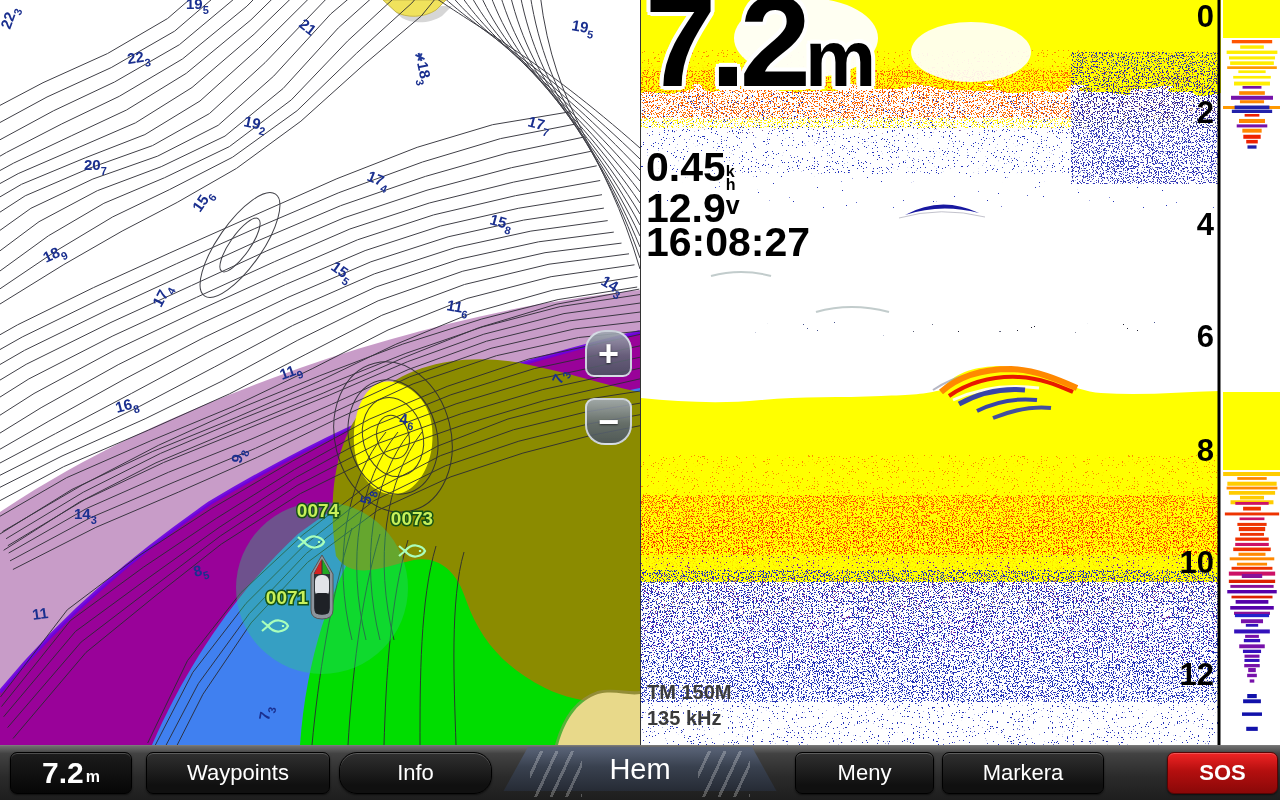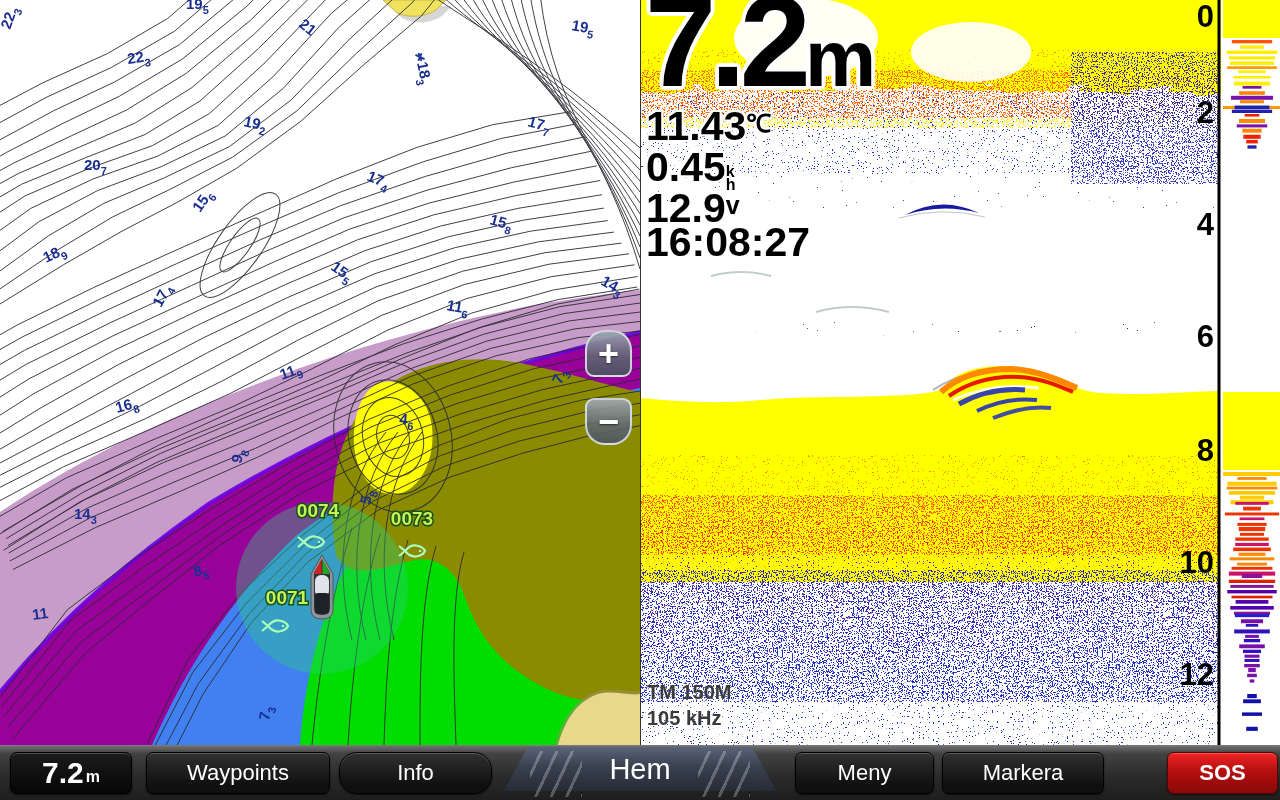--- a/index.html
+++ b/index.html
@@ -356,33 +356,32 @@
           <rect x="608.7113852148581" y="679.413380399812" width="4.577229570283948" height="3.1929786670953035" fill="#7711aa"></rect>
           <rect x="606.2389828626765" y="694" width="9.522034274647012" height="4.146228331699968" fill="#1111aa"></rect>
           <rect x="602.1058449896751" y="699.3224010542035" width="17.788310020649806" height="3.8877519570291046" fill="#1111aa"></rect>
           <rect x="601.0178793152794" y="712.3933683051728" width="19.96424136944115" height="3.497602212801576" fill="#1111aa"></rect>
           <rect x="605.2348091262393" y="726.779511293862" width="11.53038174752146" height="4.110875895991922" fill="#1111aa"></rect>
         </g>
       </svg>
 
     <div id="depth-big" class="halo-big"><span>7.2</span><span class="unit">m</span></div>
 
-    <div id="ro-temp" class="readout halo"><span>11.43</span><span class="u">℃</span></div>
 
     <div id="ro-speed" class="readout halo"><span>0.45</span><span class="stack">
           <span>k</span>
           <span>h</span>
         </span></div>
 
     <div id="ro-volt" class="readout halo"><span>12.9</span><span class="u">v</span></div>
 
     <div id="ro-time" class="readout halo">16:08:27</div>
 
     <div id="xdcr-1" class="xdcr">TM 150M</div>
-    <div id="xdcr-2" class="xdcr">105 kHz</div>
+    <div id="xdcr-2" class="xdcr">135 kHz</div>
   </div>
 
   <div id="bottom-bar">
     <div class="bbtn" id="btn-depth">
         <span>7.2</span>
         <span class="unit">m</span>
       </div>
     <div class="bbtn" id="btn-waypoints">Waypoints</div>
     <div class="bbtn" id="btn-info">Info</div>
     <div id="btn-hem">

